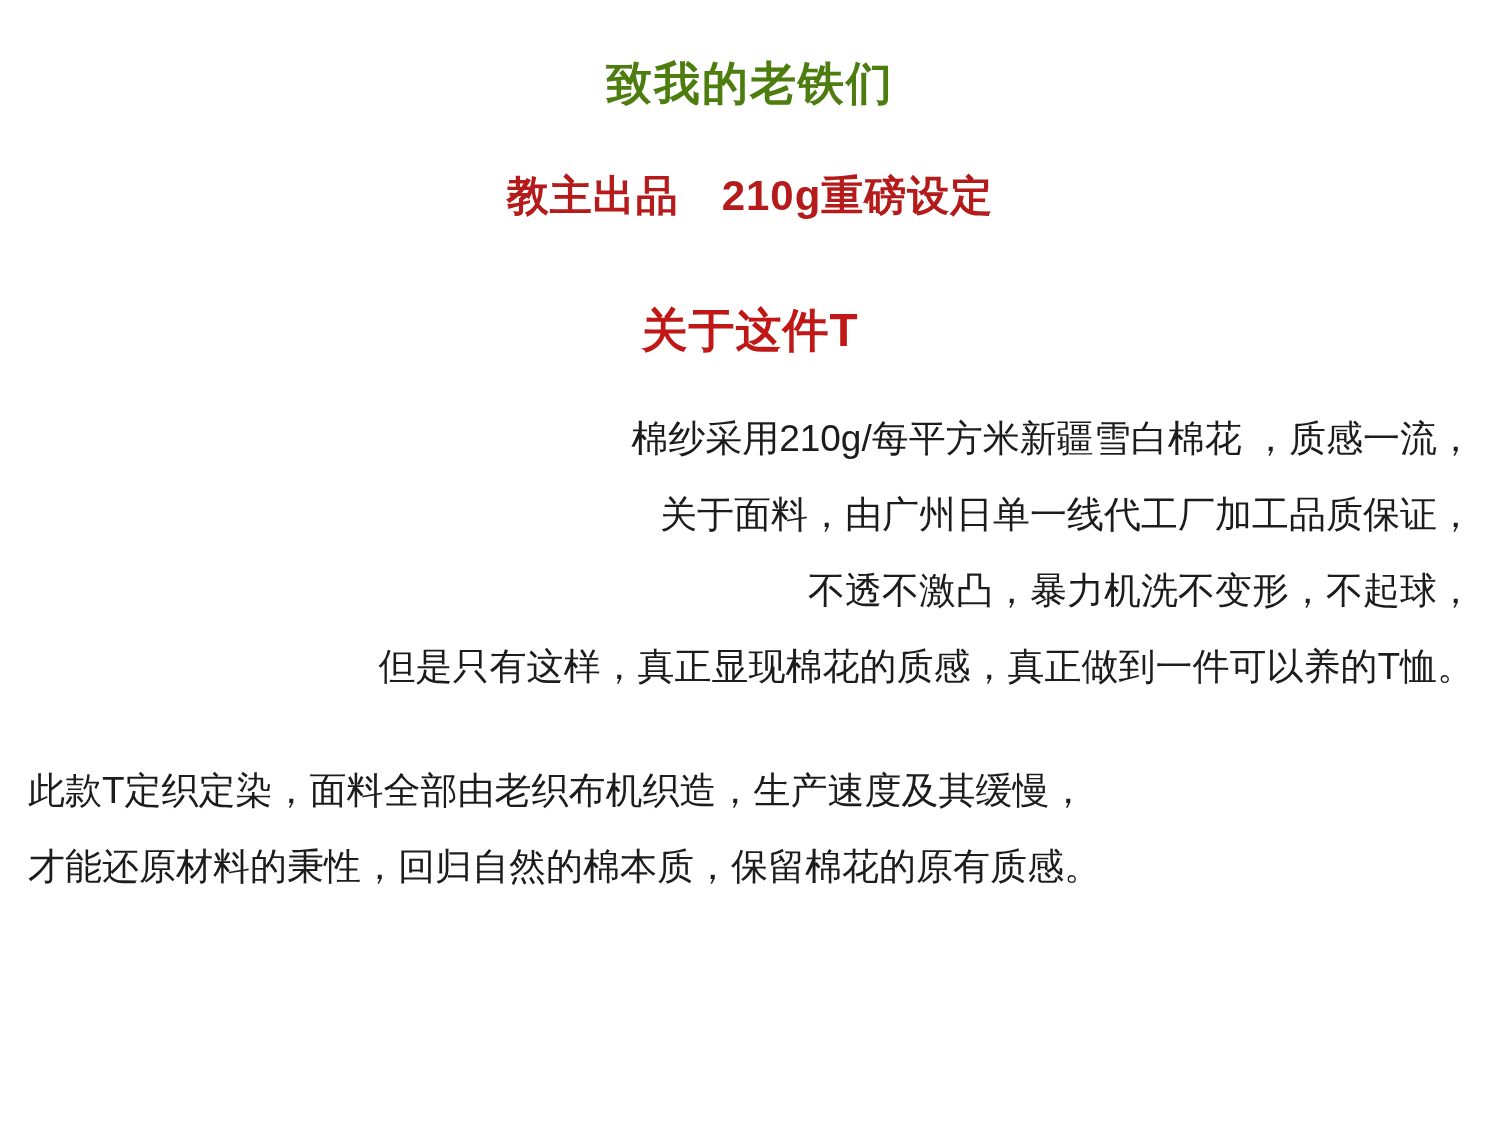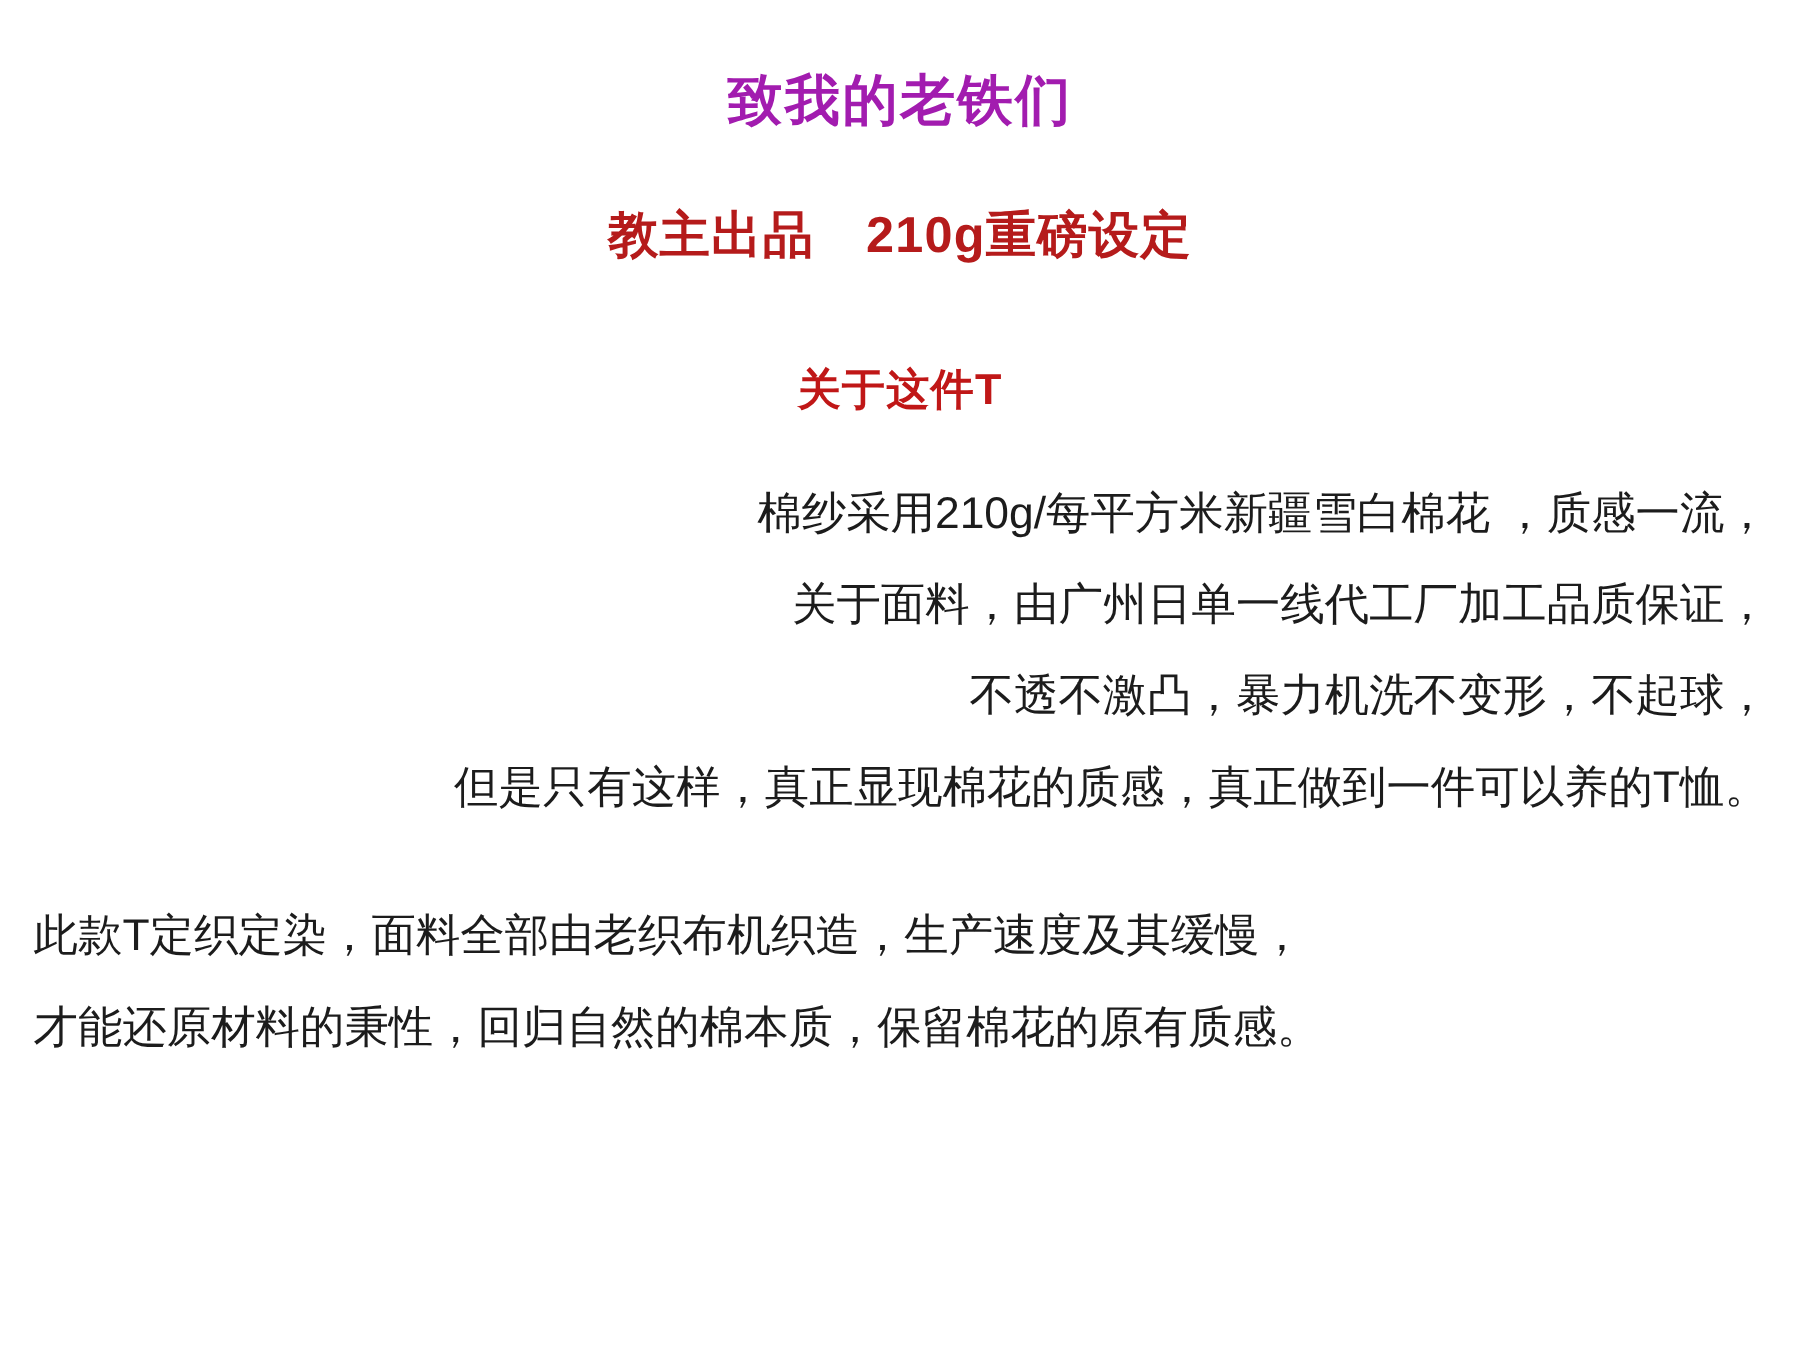--- a/index.html
+++ b/index.html
@@ -19,39 +19,39 @@
     position: relative;
     width: 1500px;
     height: 1141px;
     box-sizing: border-box;
     padding: 0;
   }
   .title-main {
     text-align: center;
     font-size: 46px;
     font-weight: bold;
-    color: #a21caf;
+    color: #4d7c0f;
     letter-spacing: 2px;
     margin: 0;
     padding-top: 58px;
     line-height: 1.1;
   }
   .subtitle-red {
     text-align: center;
     font-size: 42px;
     font-weight: bold;
     color: #b51b1b;
     letter-spacing: 1px;
     margin: 16px;
     padding-top: 48px;
     line-height: 1.1;
   }
   .section-head {
     text-align: center;
-    font-size: 36px;
+    font-size: 46px;
     font-weight: bold;
     color: #c01717;
     letter-spacing: 1px;
     margin: 0;
     line-height: 1.1;
   }
   .section-head.first {
     padding-top: 70px;
   }
   .section-head.second {

